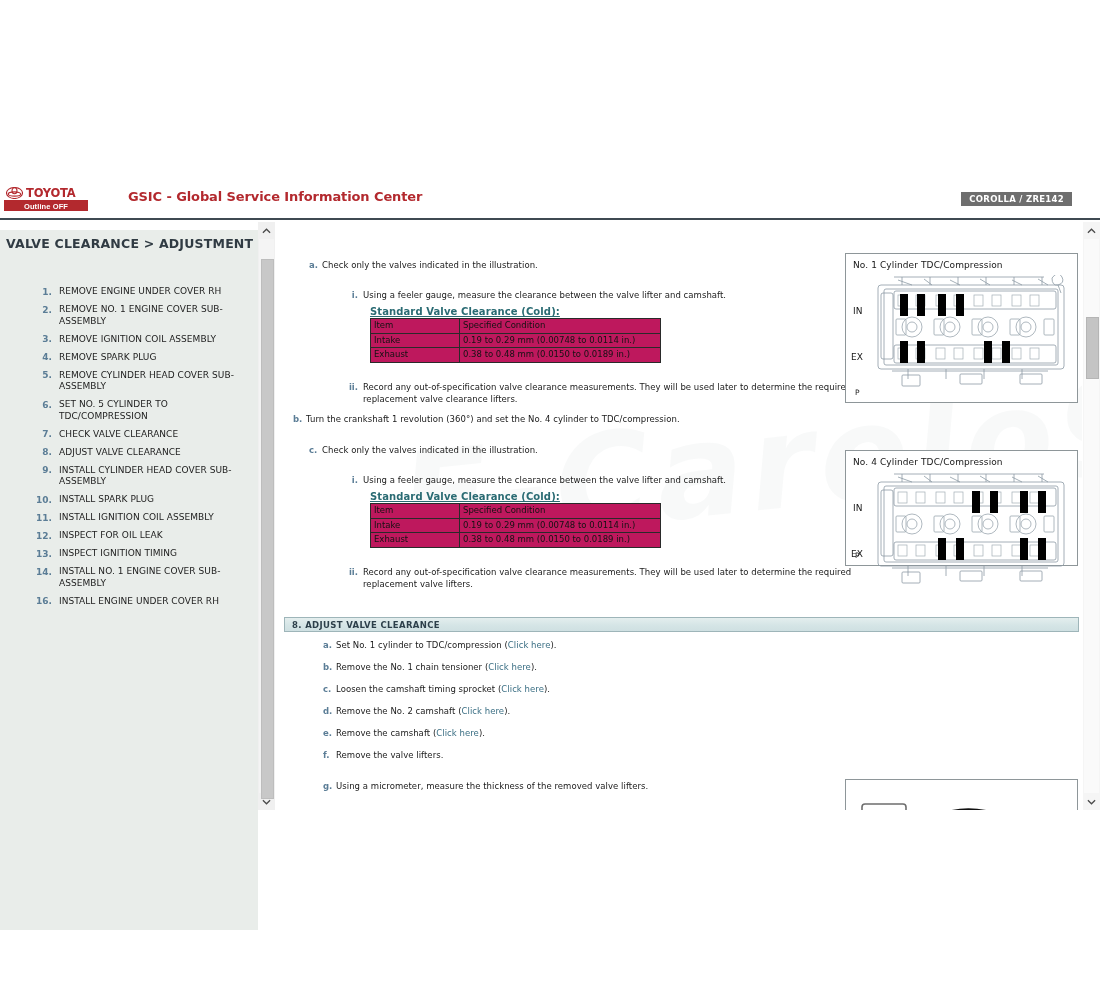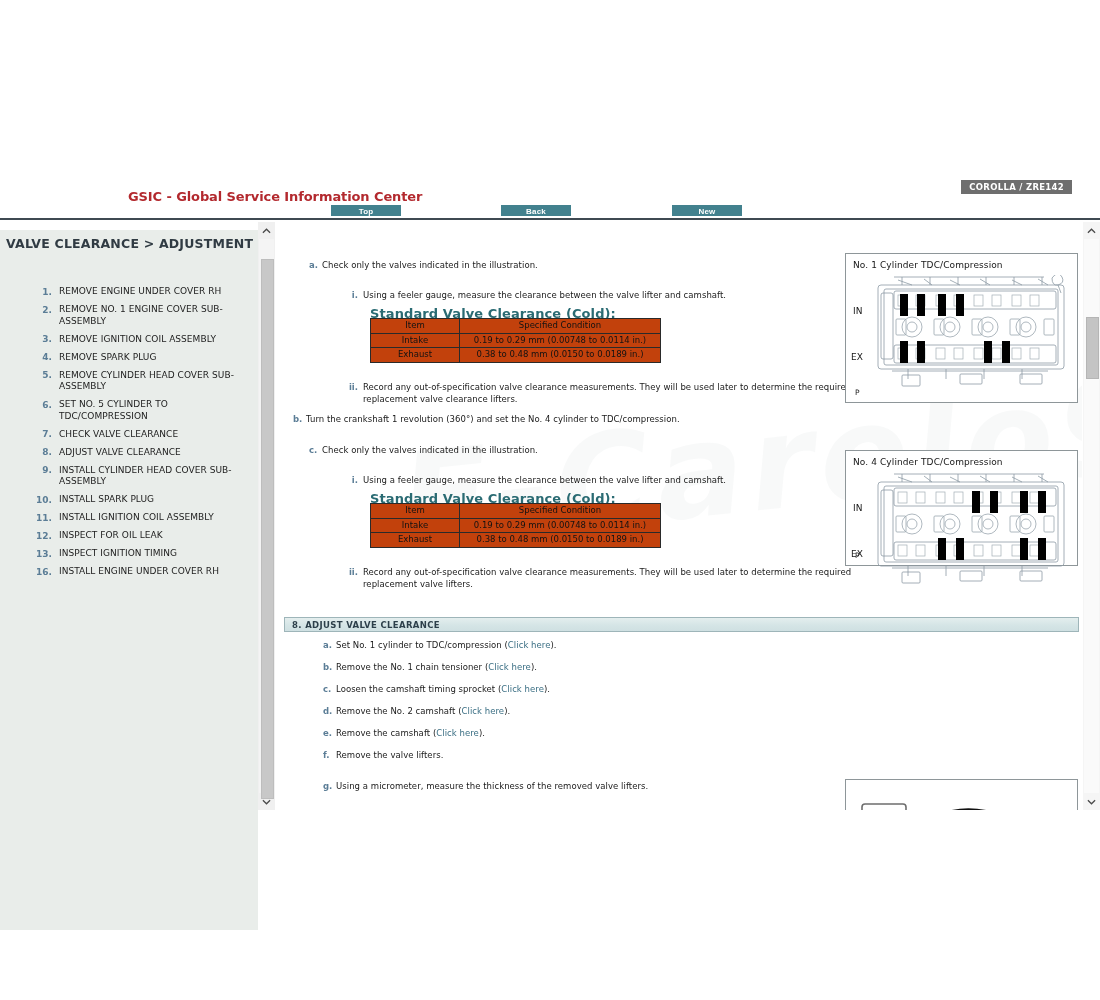--- a/index.html
+++ b/index.html
@@ -77,21 +77,21 @@
     top: 189px;
     font-size: 13px;
     font-weight: bold;
     color: #b3292e;
     letter-spacing: -0.1px;
   }
 
   .model-badge {
     position: absolute;
     right: 28px;
-    top: 180px;
+    top: 192px;
     background: #6e6e6e;
     color: #ffffff;
     font-size: 8.5px;
     font-weight: bold;
     padding: 2px 8px 2px 8px;
     letter-spacing: 0.3px;
   }
 
   .navbar {
     position: absolute;
@@ -300,33 +300,32 @@
   }
   .step-text.wide { max-width: 515px; }
 
   a.clickhere {
     color: #3b6f84;
     cursor: pointer;
   }
 
   .spec-title {
     position: absolute;
-    font-size: 13px;
+    font-size: 10px;
     font-weight: bold;
     color: #2a6b73;
     text-decoration: underline;
     letter-spacing: 0.1px;
   }
 
   table.spec {
     position: absolute;
     border-collapse: collapse;
     border: 1px solid #2a2a2a;
-    background: #c2410c;
-    text-align: center;
+    background: #be185d;
   }
   table.spec td {
     border: 1px solid #2a2a2a;
     font-size: 8.5px;
     color: #121212;
     padding: 1px 3px 1.5px 3px;
     height: 11px;
     line-height: 11px;
     white-space: nowrap;
   }
@@ -399,29 +398,39 @@
     width: 1px;
     height: 588px;
     background: #c3cbce;
   }
 </style>
 </head>
 <body>
 
 <div id="app">
 
+  <div class="header">
+
+    <div class="toyota-logo">
+      <span class="toyota-mark">
+        <svg width="17" height="12" viewBox="0 0 34 24">
+          <ellipse cx="17" cy="12" rx="16" ry="11" fill="none" stroke="#b3292e" stroke-width="2.2"></ellipse>
+          <ellipse cx="17" cy="7.5" rx="5" ry="6" fill="none" stroke="#b3292e" stroke-width="2.2"></ellipse>
+          <ellipse cx="17" cy="14" rx="12.5" ry="4.3" fill="none" stroke="#b3292e" stroke-width="2.2"></ellipse>
+        </svg>
+      </span>
+      <span class="toyota-word">TOYOTA</span>
+    </div>
+
+    <button class="outline-btn">Outline OFF</button>
+  </div>
 
   <div class="gsic-title">GSIC - Global Service Information Center</div>
   <div class="model-badge">COROLLA / ZRE142</div>
 
-  <div class="navbar">
-    <button class="nav-btn top">Top</button>
-    <button class="nav-btn back">Back</button>
-    <button class="nav-btn new">New</button>
-  </div>
   <div class="header-rule"></div>
 
   <div class="body-wrap">
 
     <div class="sidebar">
       <div class="sidebar-title">VALVE CLEARANCE &gt; ADJUSTMENT</div>
       <ul class="proc-list" id="proc-list">
           <li class="proc-item">
             <span class="proc-num">1.</span>
             <span class="proc-label">REMOVE ENGINE UNDER COVER RH</span>
@@ -466,20 +475,24 @@
             <span class="proc-num">11.</span>
             <span class="proc-label">INSTALL IGNITION COIL ASSEMBLY</span>
           </li>
           <li class="proc-item">
             <span class="proc-num">12.</span>
             <span class="proc-label">INSPECT FOR OIL LEAK</span>
           </li>
           <li class="proc-item">
             <span class="proc-num">13.</span>
             <span class="proc-label">INSPECT IGNITION TIMING</span>
+          </li>
+          <li class="proc-item">
+            <span class="proc-num">14.</span>
+            <span class="proc-label">INSTALL NO. 1 ENGINE COVER SUB-ASSEMBLY</span>
           </li>
           <li class="proc-item">
             <span class="proc-num">16.</span>
             <span class="proc-label">INSTALL ENGINE UNDER COVER RH</span>
           </li>
         </ul>
     </div>
 
     <div class="sb-scroll">
       <div class="sb-arrow up">

